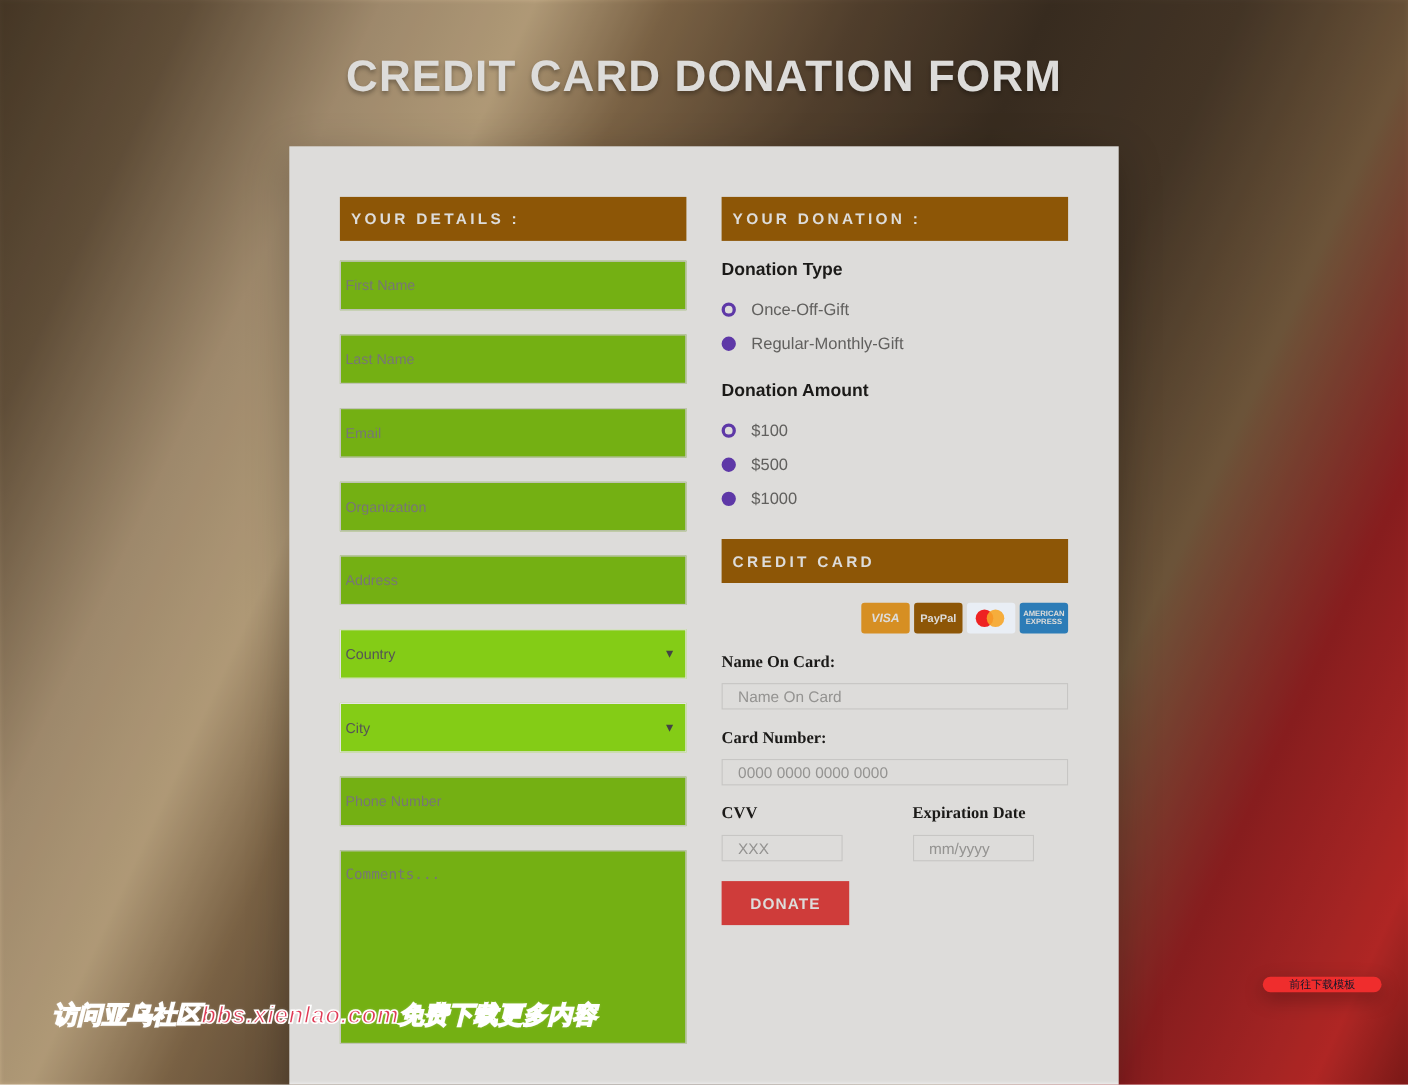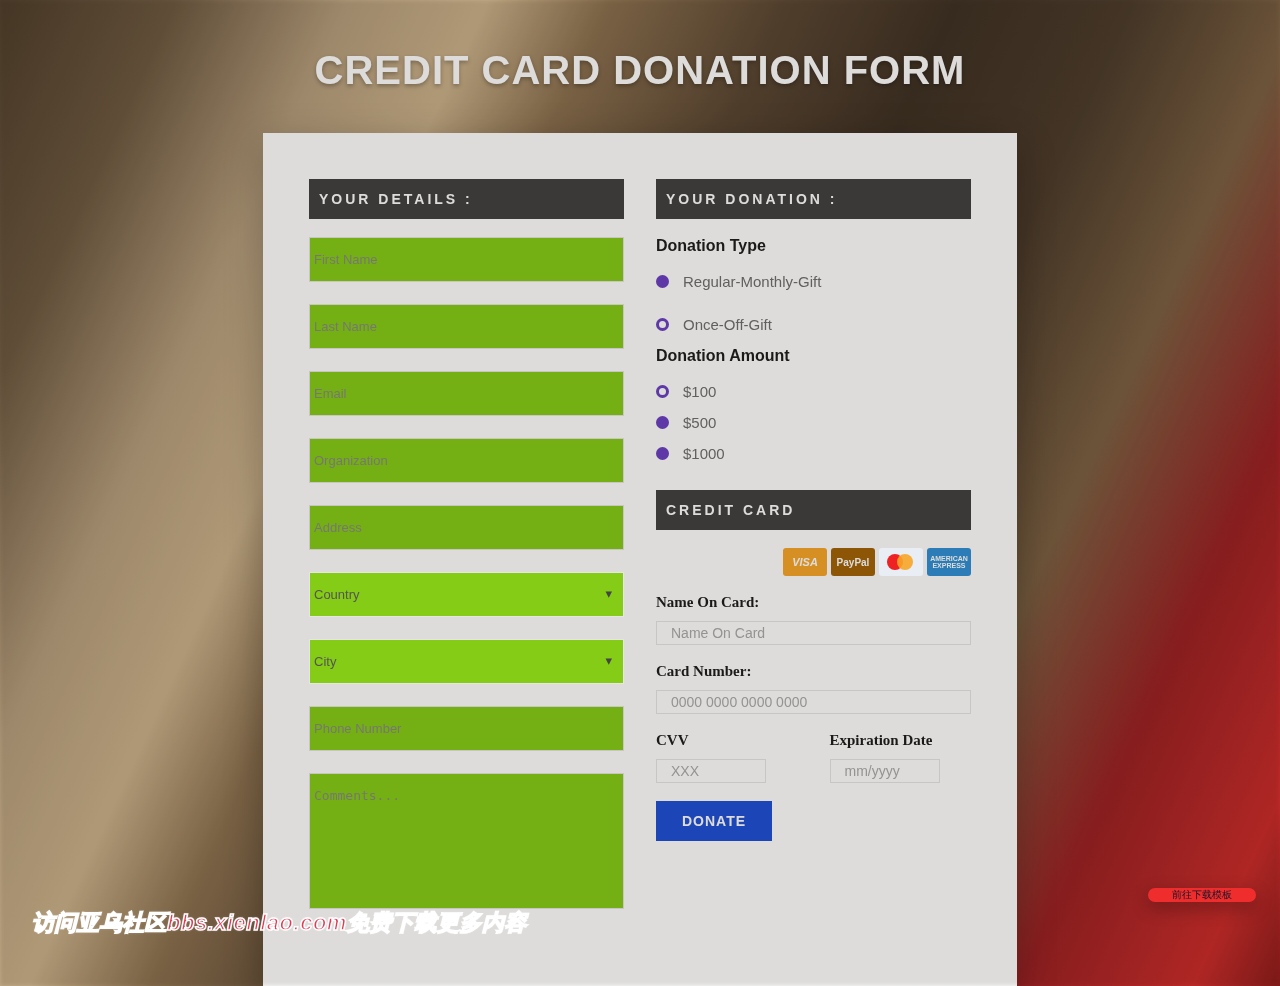--- a/index.html
+++ b/index.html
@@ -18,34 +18,34 @@
   font-size:40px; padding:48px 0 40px; text-shadow:0 2px 4px rgba(0,0,0,.3);
 }
 
 .card {
   width:754px; margin:0 auto; background:#fff; padding:46px 46px 60px; display:flex; gap:32px;
   box-shadow:0 10px 35px rgba(0,0,0,.25);
 }
 .col { flex:1; }
 
 .section-bar {
-  background:#404040; color:#fff; font-weight:700; letter-spacing:3px;
+  background:#a16207; color:#fff; font-weight:700; letter-spacing:3px;
   font-size:14px; padding:12px 10px; margin-bottom:18px;
 }
 
 .field {
   width:100%; border:1px solid #e5e5e5; background:#84cc16; color:#555;
   font-size:13px; padding:14px 4px; margin-bottom:22px; outline:none;
 }
 .field::placeholder { color:#888; }
 select.field { appearance:none; background-image:none; padding-right:30px; position:relative; }
 .select-wrap { position:relative; }
 .select-wrap::after { content:"▾"; position:absolute; right:12px; top:14px; color:#444; pointer-events:none; font-size:13px; }
 
-textarea.field { height:136px; resize:none; margin-bottom:16px; }
+textarea.field { height:176px; resize:none; margin-bottom:16px; }
 
 .sub-h { font-weight:700; font-size:16px; color:#1c1c1c; margin-bottom:18px; }
 .radio-row { display:flex; align-items:center; gap:14px; margin-bottom:14px; cursor:pointer; }
 .radio-dot {
   width:13px; height:13px; border-radius:50%; border:3px solid #6a3fc4; background:#6a3fc4; flex:none;
 }
 .radio-dot.hollow { background:transparent; }
 .radio-label { color:#6e6e6e; font-size:15px; }
 
 .cc-logos { display:flex; gap:4px; margin-bottom:18px; margin-top:2px;justify-content:flex-end; }
@@ -65,32 +65,32 @@
 .cc-input {
   width:100%; border:1px solid #e5e5e5; padding:3px 14px; font-size:14px; color:#444; outline:none;
 }
 .cc-input::placeholder { color:#aaa; }
 .cc-block { margin-bottom:18px; }
 .row2 { display:flex; gap:32px; margin-bottom:18px; }
 .row2 .half { flex:1; }
 .row2 .cc-input { width:110px; }
 
 .donate-btn {
-  background:#1d4ed8; color:#fff; border:none; font-weight:700; letter-spacing:1px;
+  background:#ef4444; color:#fff; border:none; font-weight:700; letter-spacing:1px;
   font-size:14px; padding:12px 26px; cursor:pointer;
 }
 
 .floating-cta {
   position:fixed; right:24px; bottom:84px; background:#ef2d2d; color:#0f172a;
   border:none; border-radius:24px; padding:0 24px; font-size:10px;
   box-shadow:0 6px 18px rgba(0,0,0,.3); cursor:pointer;
 }
 
 .watermark {
-  position:fixed; left:32px; bottom:48px; font-weight:800; font-size:22px;
+  position:fixed; left:48px; bottom:48px; font-weight:800; font-size:22px;
   font-style:italic; letter-spacing:.5px;
   color:#e03a55; -webkit-text-stroke:1.5px #ffffff; text-stroke:1.5px #fff;
   text-shadow:0 0 3px rgba(255,255,255,.4);
 }
 </style>
 </head>
 <body>
 
 <div class="bg-overlay"></div>
 
@@ -119,27 +119,27 @@
     </div>
 
     <input class="field" placeholder="Phone Number" style="">
     <textarea class="field" placeholder="Comments..." style=""></textarea>
   </div>
 
   <div class="col">
     <div class="section-bar">YOUR DONATION :</div>
 
     <div class="sub-h">Donation Type</div>
+    <div class="radio-row">
+      <span class="radio-dot hollow"></span>
+      <span class="radio-label">Once-Off-Gift</span>
+    </div>
     <div class="radio-row" style="margin-bottom:26px;">
       <span class="radio-dot"></span>
       <span class="radio-label">Regular-Monthly-Gift</span>
-    </div>
-    <div class="radio-row">
-      <span class="radio-dot hollow"></span>
-      <span class="radio-label">Once-Off-Gift</span>
     </div>
 
     <div class="sub-h">Donation Amount</div>
     <div class="radio-row">
       <span class="radio-dot hollow"></span>
       <span class="radio-label">$100</span>
     </div>
     <div class="radio-row">
       <span class="radio-dot"></span>
       <span class="radio-label">$500</span>

